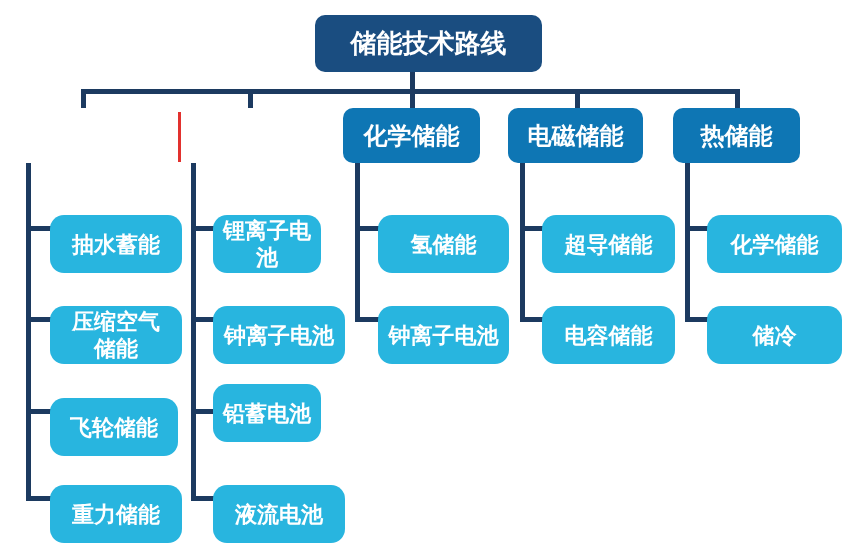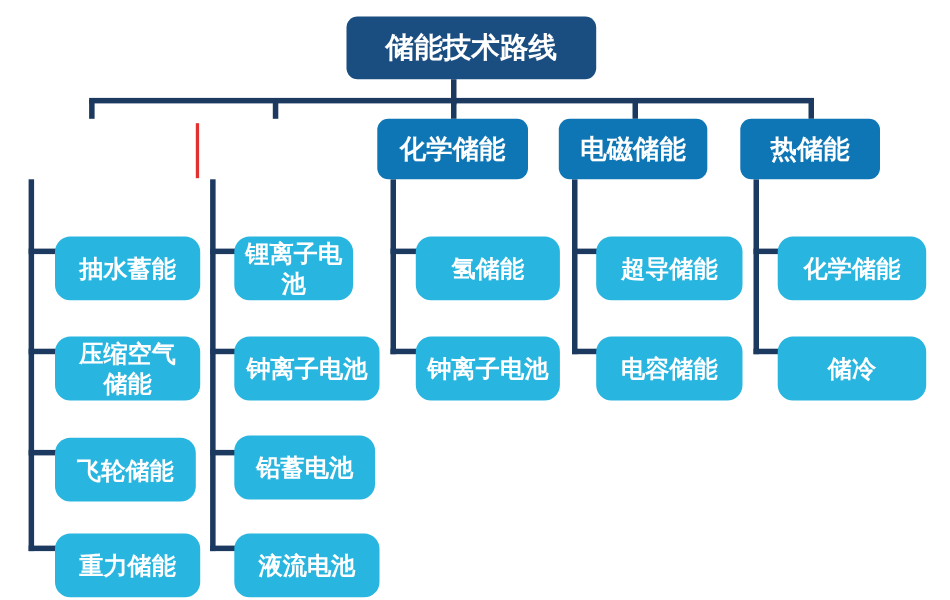--- a/index.html
+++ b/index.html
@@ -107,21 +107,21 @@
   <div class="node branch" style="left:673px;width:127px">热储能</div>
 
   <div class="node leaf" style="left:50px;top:199px;width:132px">抽水蓄能</div>
   <div class="node leaf" style="left:50px;top:290px;width:132px">压缩空气
 储能</div>
   <div class="node leaf" style="left:50px;top:382px;width:128px">飞轮储能</div>
   <div class="node leaf" style="left:50px;top:469px;width:132px">重力储能</div>
 
   <div class="node leaf" style="left:213px;top:199px;width:108px">锂离子电池</div>
   <div class="node leaf" style="left:213px;top:290px;width:132px">钟离子电池</div>
-  <div class="node leaf" style="left:213px;top:380px;width:128px">铅蓄电池</div>
+  <div class="node leaf" style="left:213px;top:368px;width:108px">铅蓄电池</div>
   <div class="node leaf" style="left:213px;top:469px;width:132px">液流电池</div>
 
   <div class="node leaf" style="left:378px;top:199px;width:131px">氢储能</div>
   <div class="node leaf" style="left:378px;top:290px;width:131px">钟离子电池</div>
 
   <div class="node leaf" style="left:542px;top:199px;width:133px">超导储能</div>
   <div class="node leaf" style="left:542px;top:290px;width:133px">电容储能</div>
 
   <div class="node leaf" style="left:707px;top:199px;width:135px">化学储能</div>
   <div class="node leaf" style="left:707px;top:290px;width:135px">储冷</div>

